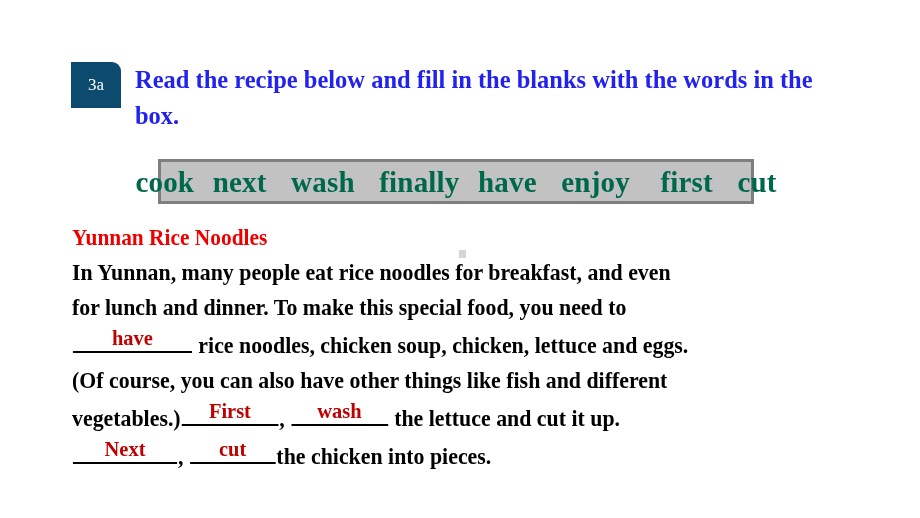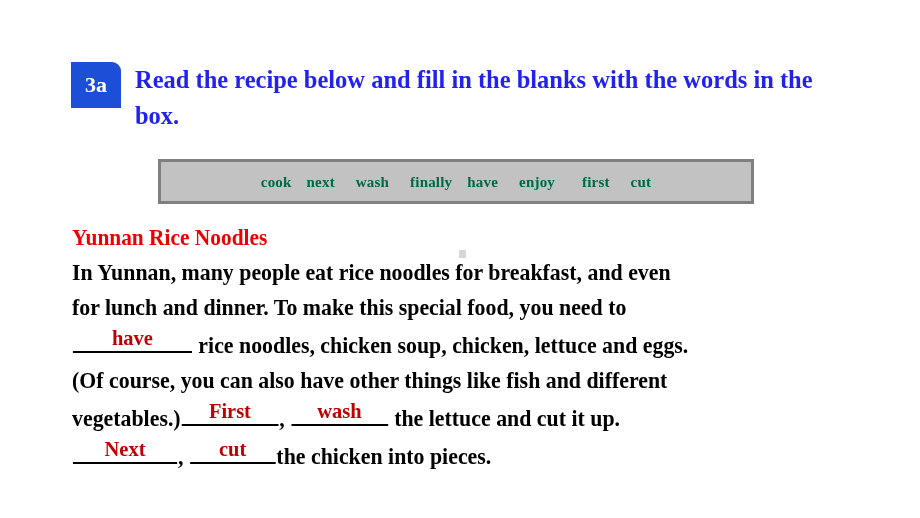--- a/index.html
+++ b/index.html
@@ -28,25 +28,25 @@
     top: 62px;
     width: 790px;
     display: flex;
     align-items: flex-start;
   }
 
   #task-badge {
     flex: 0 0 auto;
     width: 50px;
     height: 46px;
-    background: #1d4ed8;
+    background: #0c4a6e;
     border-top-right-radius: 9px;
     color: #ffffff;
-    font-weight: bold;
-    font-size: 22px;
+    font-weight: normal;
+    font-size: 17px;
     line-height: 46px;
     text-align: center;
     font-family: "Liberation Serif", "DejaVu Serif", serif;
     letter-spacing: 0px;
   }
 
   #instruction-text {
     flex: 1 1 auto;
     margin-left: 14px;
     color: #2222ee;
@@ -69,21 +69,21 @@
     background: #c2c2c2;
     border: 3px solid #7f7f7f;
     box-sizing: border-box;
     display: flex;
     align-items: center;
     justify-content: center;
   }
   #word-bank-inner {
     color: #00684a;
     font-weight: bold;
-    font-size: 15px;
+    font-size: 29px;
     line-height: 26px;
     font-family: "Liberation Serif", "DejaVu Serif", serif;
     white-space: nowrap;
     letter-spacing: 0.2px;
   }
   #word-bank-inner .w {
     display: inline-block;
   }
   #word-bank-inner .gap-sm { display: inline-block; width: 11px; }
   #word-bank-inner .gap-md { display: inline-block; width: 17px; }

